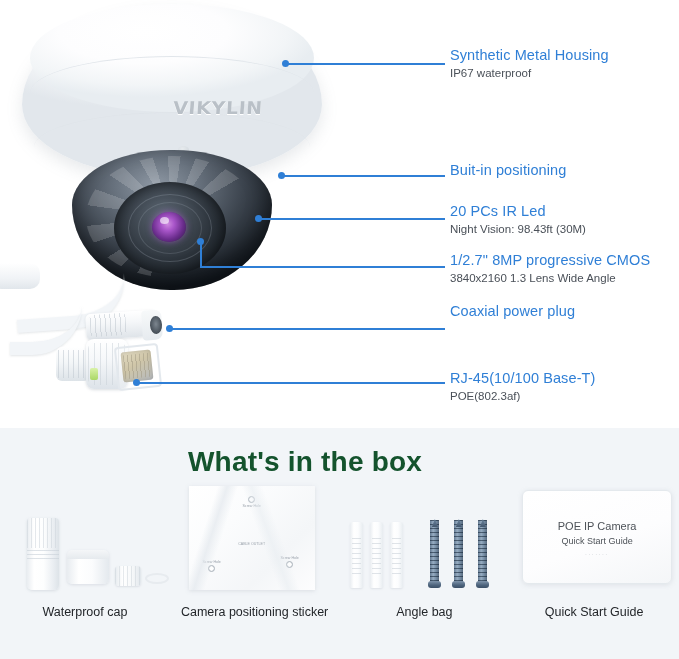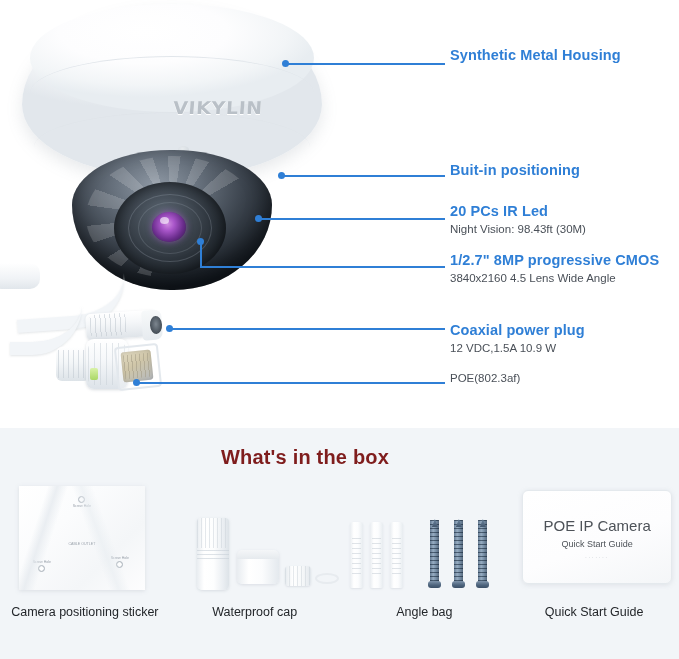--- a/index.html
+++ b/index.html
@@ -315,21 +315,21 @@
     position: absolute;
     width: 7px; height: 7px;
     border-radius: 50%;
     background: #2f7fd6;
   }
 
   
   .spec-item { position: absolute; left: 450px; }
   .spec-title {
     font-size: 14.5px;
-    font-weight: 700;
+    font-weight: 400;
     color: #2f7fd6;
     letter-spacing: .1px;
     white-space: nowrap;
     line-height: 1.25;
   }
   .spec-sub {
     font-size: 11.5px;
     font-weight: 400;
     color: #4a5058;
     margin-top: 3px;
@@ -343,23 +343,23 @@
     left: 0; top: 428px;
     width: 679px;
     height: 231px;
     background: #f2f5f8;
   }
   .box-title {
     position: absolute;
     left: 0; top: 18px;
     width: 610px;
     text-align: center;
-    font-size: 20px;
+    font-size: 28px;
     font-weight: 700;
-    color: #7f1d1d;
+    color: #14532d;
     letter-spacing: .2px;
   }
   .box-items {
     position: absolute;
     left: 0; top: 56px;
     width: 679px;
     display: flex;
   }
   .box-item {
     width: 169.75px;
@@ -511,21 +511,21 @@
     width: 150px; height: 94px;
     border-radius: 6px;
     background: linear-gradient(160deg,#ffffff 0%,#fdfdfe 55%,#f4f6f8 100%);
     border: 1px solid #e4e9ed;
     box-shadow: 0 1px 5px rgba(150,160,172,.22);
     display: flex;
     flex-direction: column;
     align-items: center;
     justify-content: center;
   }
-  .guide-l1 { font-size: 15px; color: #4d5258; line-height: 1.5; }
+  .guide-l1 { font-size: 11px; color: #4d5258; line-height: 1.5; }
   .guide-l2 { font-size: 9px; color: #4d5258; line-height: 1.5; }
   .guide-l3 { font-size: 5px; color: #aab0b7; letter-spacing: 2px; margin-top: 2px; }
 </style>
 </head>
 <body>
 
 <div id="page">
 
   <div class="spec-section">
 
@@ -581,81 +581,82 @@
     <div class="leader" style="left:200px; top:266px; width:245px;"></div>
 
     <div class="leader-dot" style="left:166px; top:325px;"></div>
     <div class="leader" style="left:169px; top:328px; width:276px;"></div>
 
     <div class="leader-dot" style="left:133px; top:379px;"></div>
     <div class="leader" style="left:136px; top:382px; width:309px;"></div>
 
     <div class="spec-item" style="top:46px;">
       <div class="spec-title">Synthetic Metal Housing</div>
+      <div class="spec-sub">IP67 waterproof</div>
     </div>
 
     <div class="spec-item" style="top:161px;">
       <div class="spec-title">Buit-in positioning</div>
     </div>
 
     <div class="spec-item" style="top:202px;">
       <div class="spec-title">20 PCs IR Led</div>
       <div class="spec-sub">Night Vision: 98.43ft (30M)</div>
     </div>
 
     <div class="spec-item" style="top:251px;">
       <div class="spec-title">1/2.7" 8MP progressive CMOS</div>
-      <div class="spec-sub">3840x2160 4.5 Lens Wide Angle</div>
-    </div>
-
-    <div class="spec-item" style="top:321px;">
+      <div class="spec-sub">3840x2160 1.3 Lens Wide Angle</div>
+    </div>
+
+    <div class="spec-item" style="top:302px;">
       <div class="spec-title">Coaxial power plug</div>
-      <div class="spec-sub">12 VDC,1.5A 10.9 W</div>
     </div>
 
     <div class="spec-item" style="top:369px;">
+      <div class="spec-title">RJ-45(10/100 Base-T)</div>
       <div class="spec-sub">POE(802.3af)</div>
     </div>
   </div>
 
   <div class="box-section">
 
     <div class="box-title">What's in the box</div>
 
     <div class="box-items">
+
+      <div class="box-item">
+        <div class="box-visual">
+          <div class="cap-main"></div>
+          <div class="cap-ring-big"></div>
+          <div class="cap-ring-small"></div>
+          <div class="cap-oring"></div>
+        </div>
+        <div class="box-label">Waterproof cap</div>
+      </div>
 
       <div class="box-item">
         <div class="box-visual">
           <div class="sticker">
             <div class="sh top">
               <i></i>
               <b>Screw Hole</b>
             </div>
             <div class="sticker-mid">CABLE OUTLET</div>
             <div class="sh left">
               <b>Screw Hole</b>
               <i></i>
             </div>
             <div class="sh right">
               <b>Screw Hole</b>
               <i></i>
             </div>
           </div>
         </div>
         <div class="box-label">Camera positioning sticker</div>
-      </div>
-
-      <div class="box-item">
-        <div class="box-visual">
-          <div class="cap-main"></div>
-          <div class="cap-ring-big"></div>
-          <div class="cap-ring-small"></div>
-          <div class="cap-oring"></div>
-        </div>
-        <div class="box-label">Waterproof cap</div>
       </div>
 
       <div class="box-item">
         <div class="box-visual">
           <div class="anchor a1"></div>
           <div class="anchor a2"></div>
           <div class="anchor a3"></div>
           <div class="screw s1">
             <div class="screw-shaft"></div>
             <div class="screw-tip"></div>

